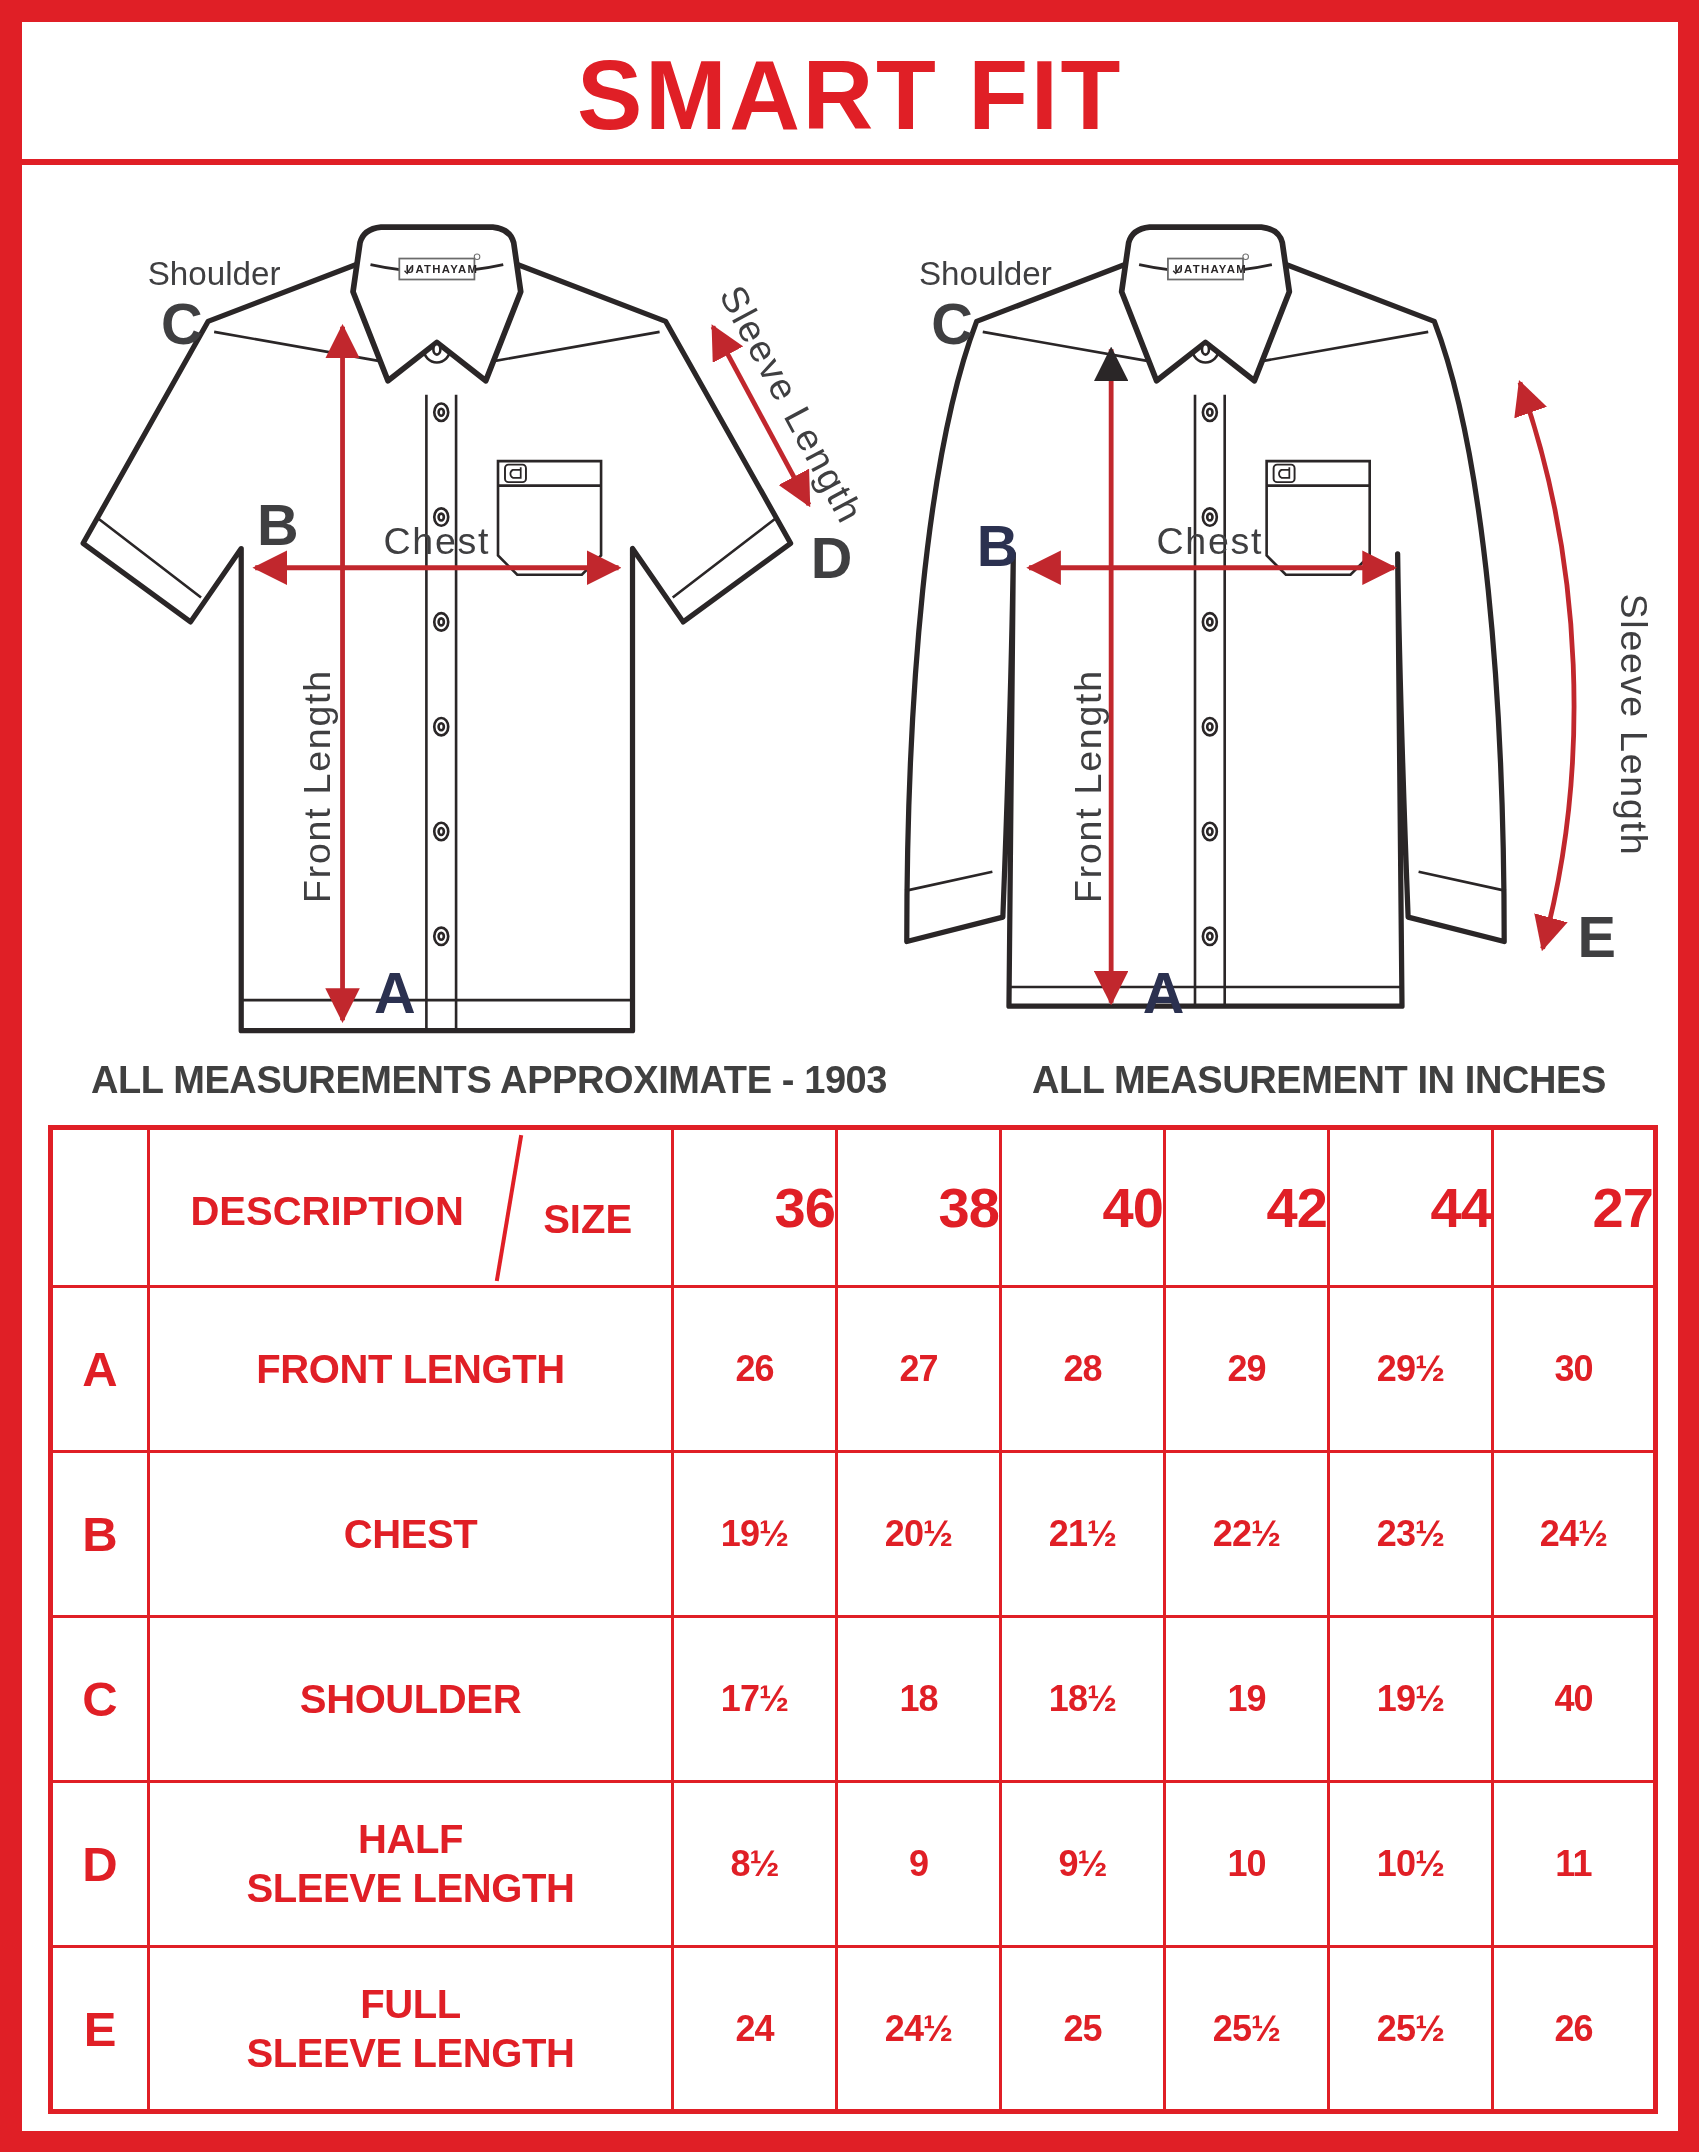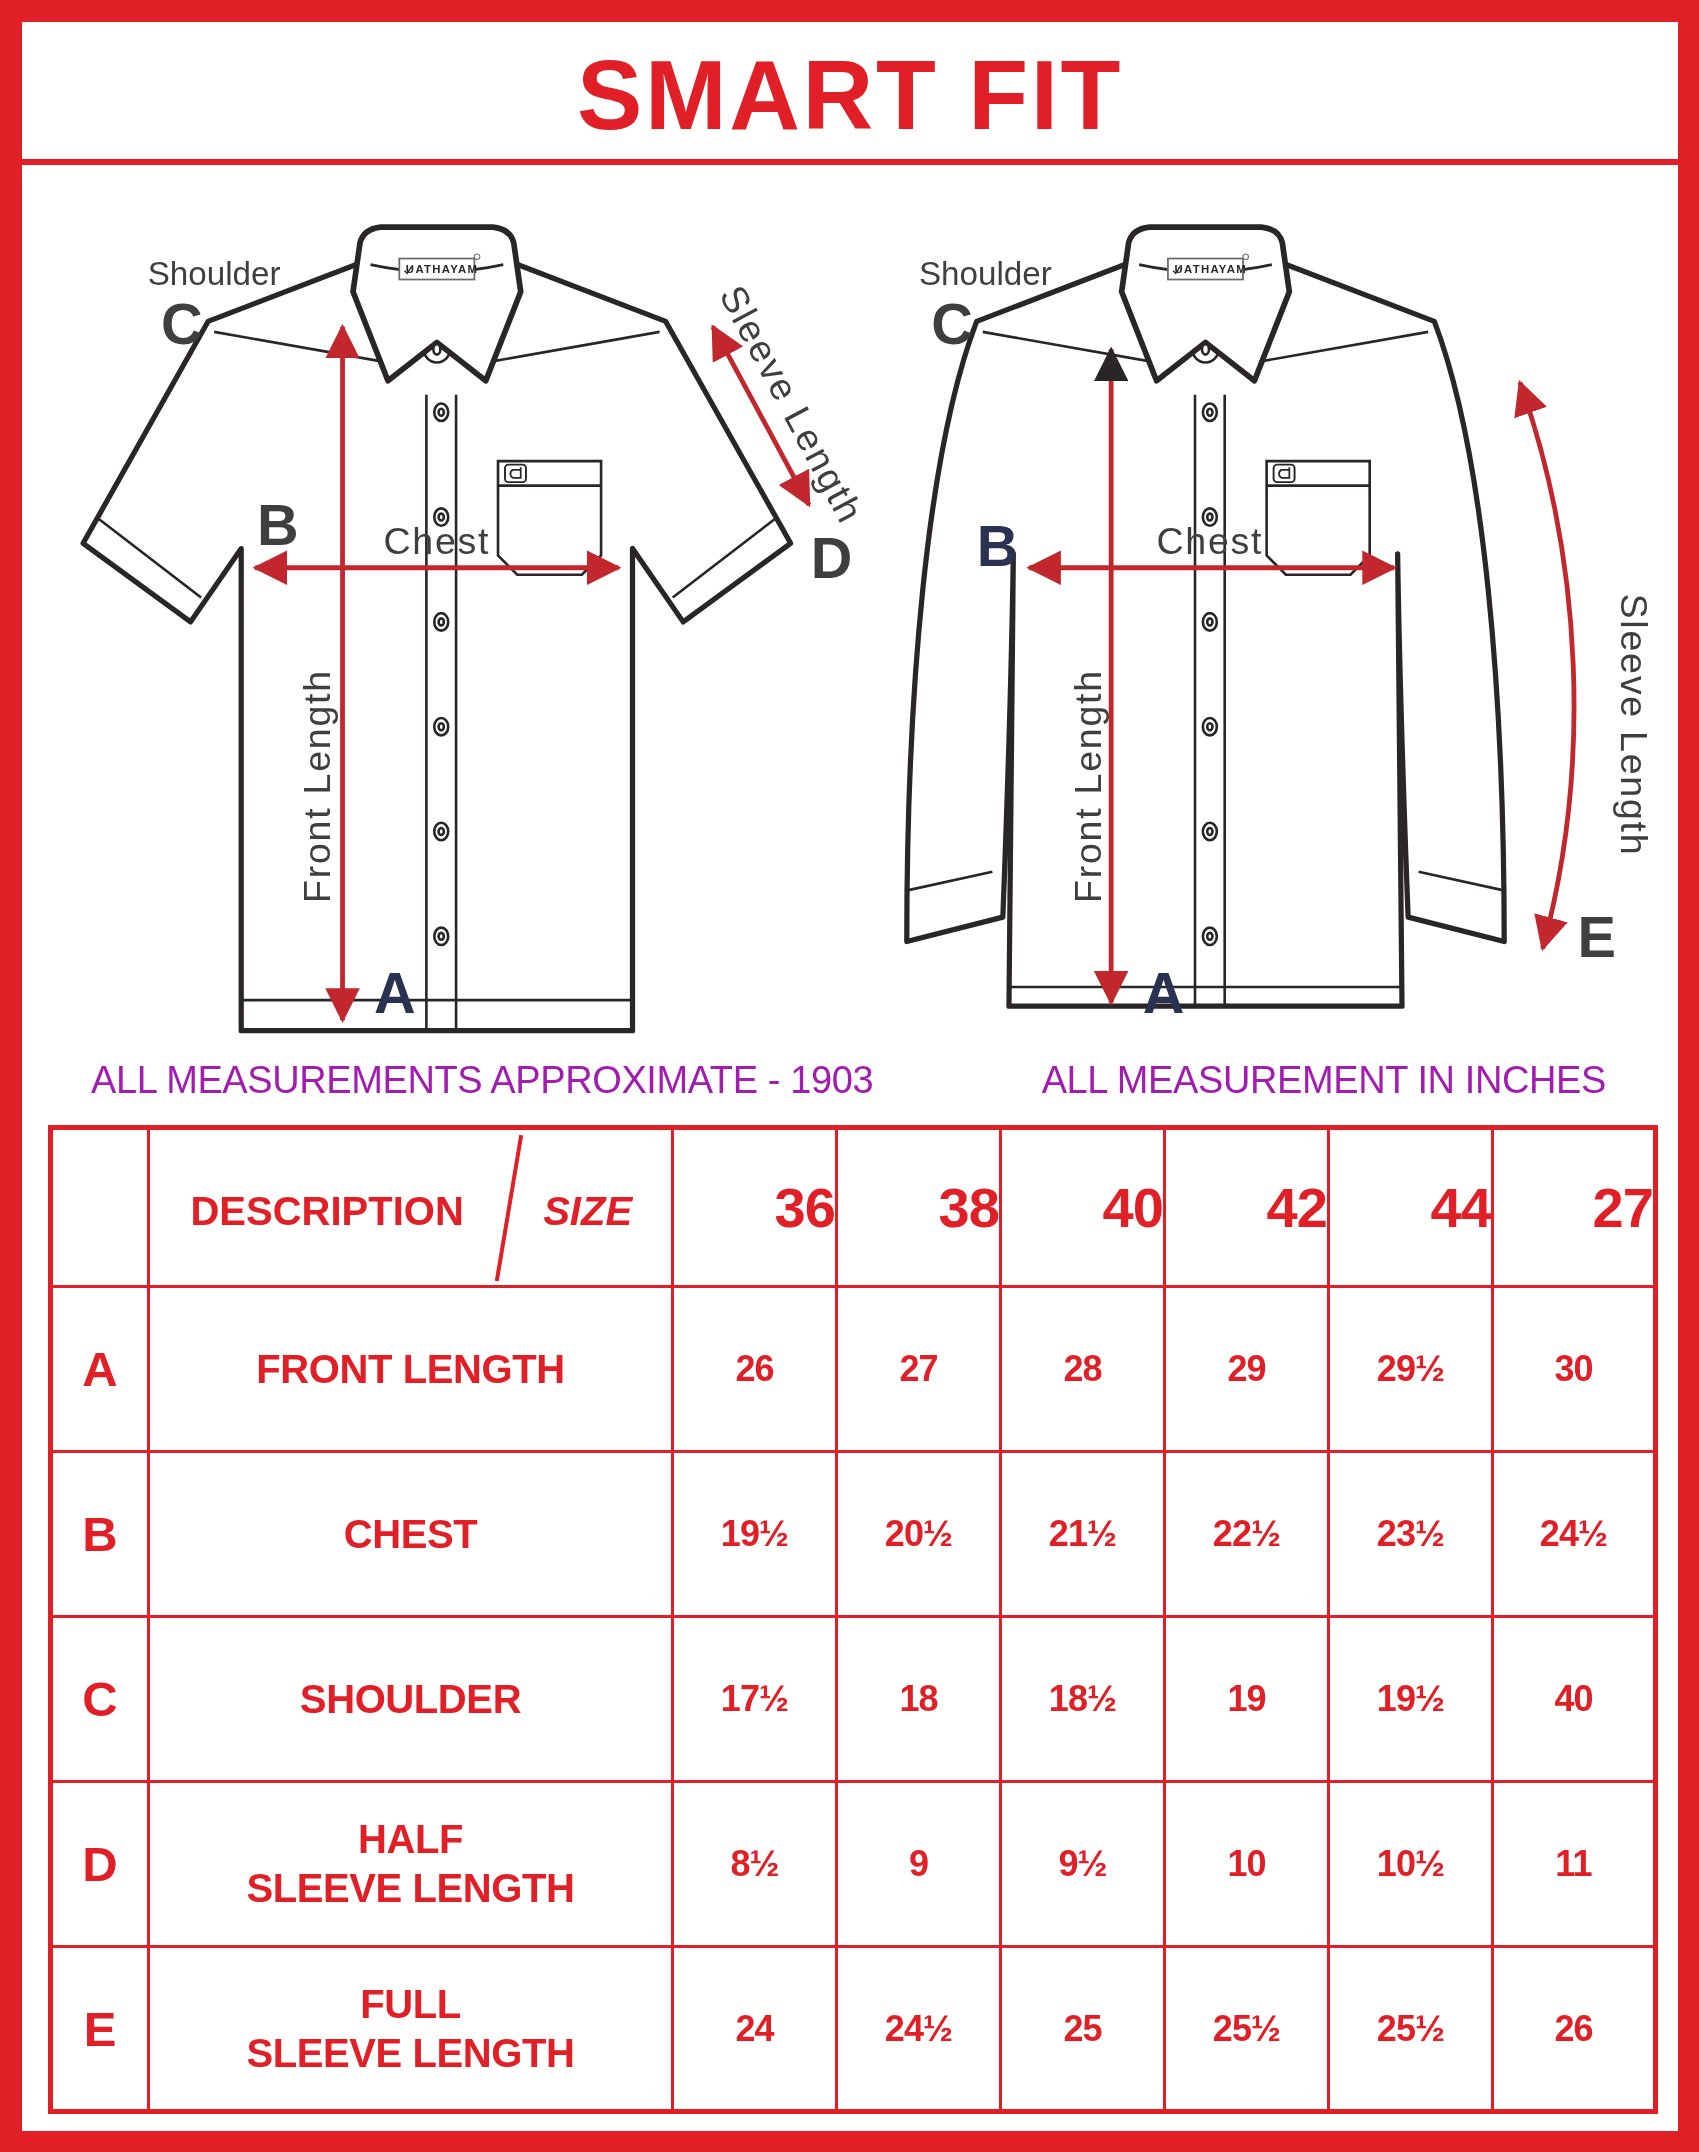--- a/index.html
+++ b/index.html
@@ -13,21 +13,21 @@
   }
   .titlebox{
     position:absolute;left:22px;top:22px;width:1656px;height:128px;
     border-bottom:6.1px solid #e01f26;box-sizing:content-box;
     display:flex;align-items:center;justify-content:center;z-index:5;background:#fff;margin-top:9px;
   }
   .titlebox h1{
     margin:0;color:#e01f26;font-size:98px;font-weight:700;letter-spacing:2.6px;
   }
   .note{
-    position:absolute;top:1059px;color:#a21caf;font-size:38px;font-weight:400;
+    position:absolute;top:1059px;color:#404040;font-size:38px;font-weight:700;
     letter-spacing:-0.4px;white-space:nowrap;z-index:6;
   }
   .note-left{left:91px;}
   .note-right{right:94px;margin-left:23px;}
   svg.diagram{position:absolute;left:0;top:0;width:1700px;height:2153px;z-index:4;}
   .ink{fill:#ffffff;stroke:#2a2627;stroke-width:6;stroke-linejoin:round;}
   .ink2{fill:#ffffff;stroke:#2a2627;stroke-width:6.5;stroke-linejoin:round;}
   .thin{fill:none;stroke:#2a2627;stroke-width:3;}
   .btn{fill:#ffffff;stroke:#2a2627;stroke-width:3;}
   .arr{fill:none;stroke:#c1272d;stroke-width:5.5;}
@@ -49,21 +49,21 @@
   .sizetable{border:5.2px solid #e01f26;}
   tr.hdr{height:159px;}
   tr.row{height:165px;}
   td.c-key{font-size:49px;}
   td.c-desc{font-size:40px;letter-spacing:-0.4px;}
   td.c-desc span{display:block;line-height:1.22;}
   td.c-val{font-size:36px;letter-spacing:-0.9px;}
   td.c-size{font-size:56px;letter-spacing:-0.9px;text-align:right;}
   td.c-hdrdesc{position:relative;font-size:40px;}
   .d-span{position:absolute;left:0;top:4px;width:68%;height:100%;display:flex;align-items:center;justify-content:center;}
-  .s-span{position:absolute;left:68%;top:4px;width:32%;height:100%;display:flex;align-items:center;justify-content:center;font-style:italic;}
+  .s-span{position:absolute;left:68%;top:12px;width:32%;height:100%;display:flex;align-items:center;justify-content:center;}
   .slash{
     position:absolute;left:357px;top:4.4px;width:3.5px;height:148px;background:#e01f26;
     transform:rotate(9.5deg);
   }
 </style>
 </head>
 <body>
 
 <div class="frame"></div>
 

